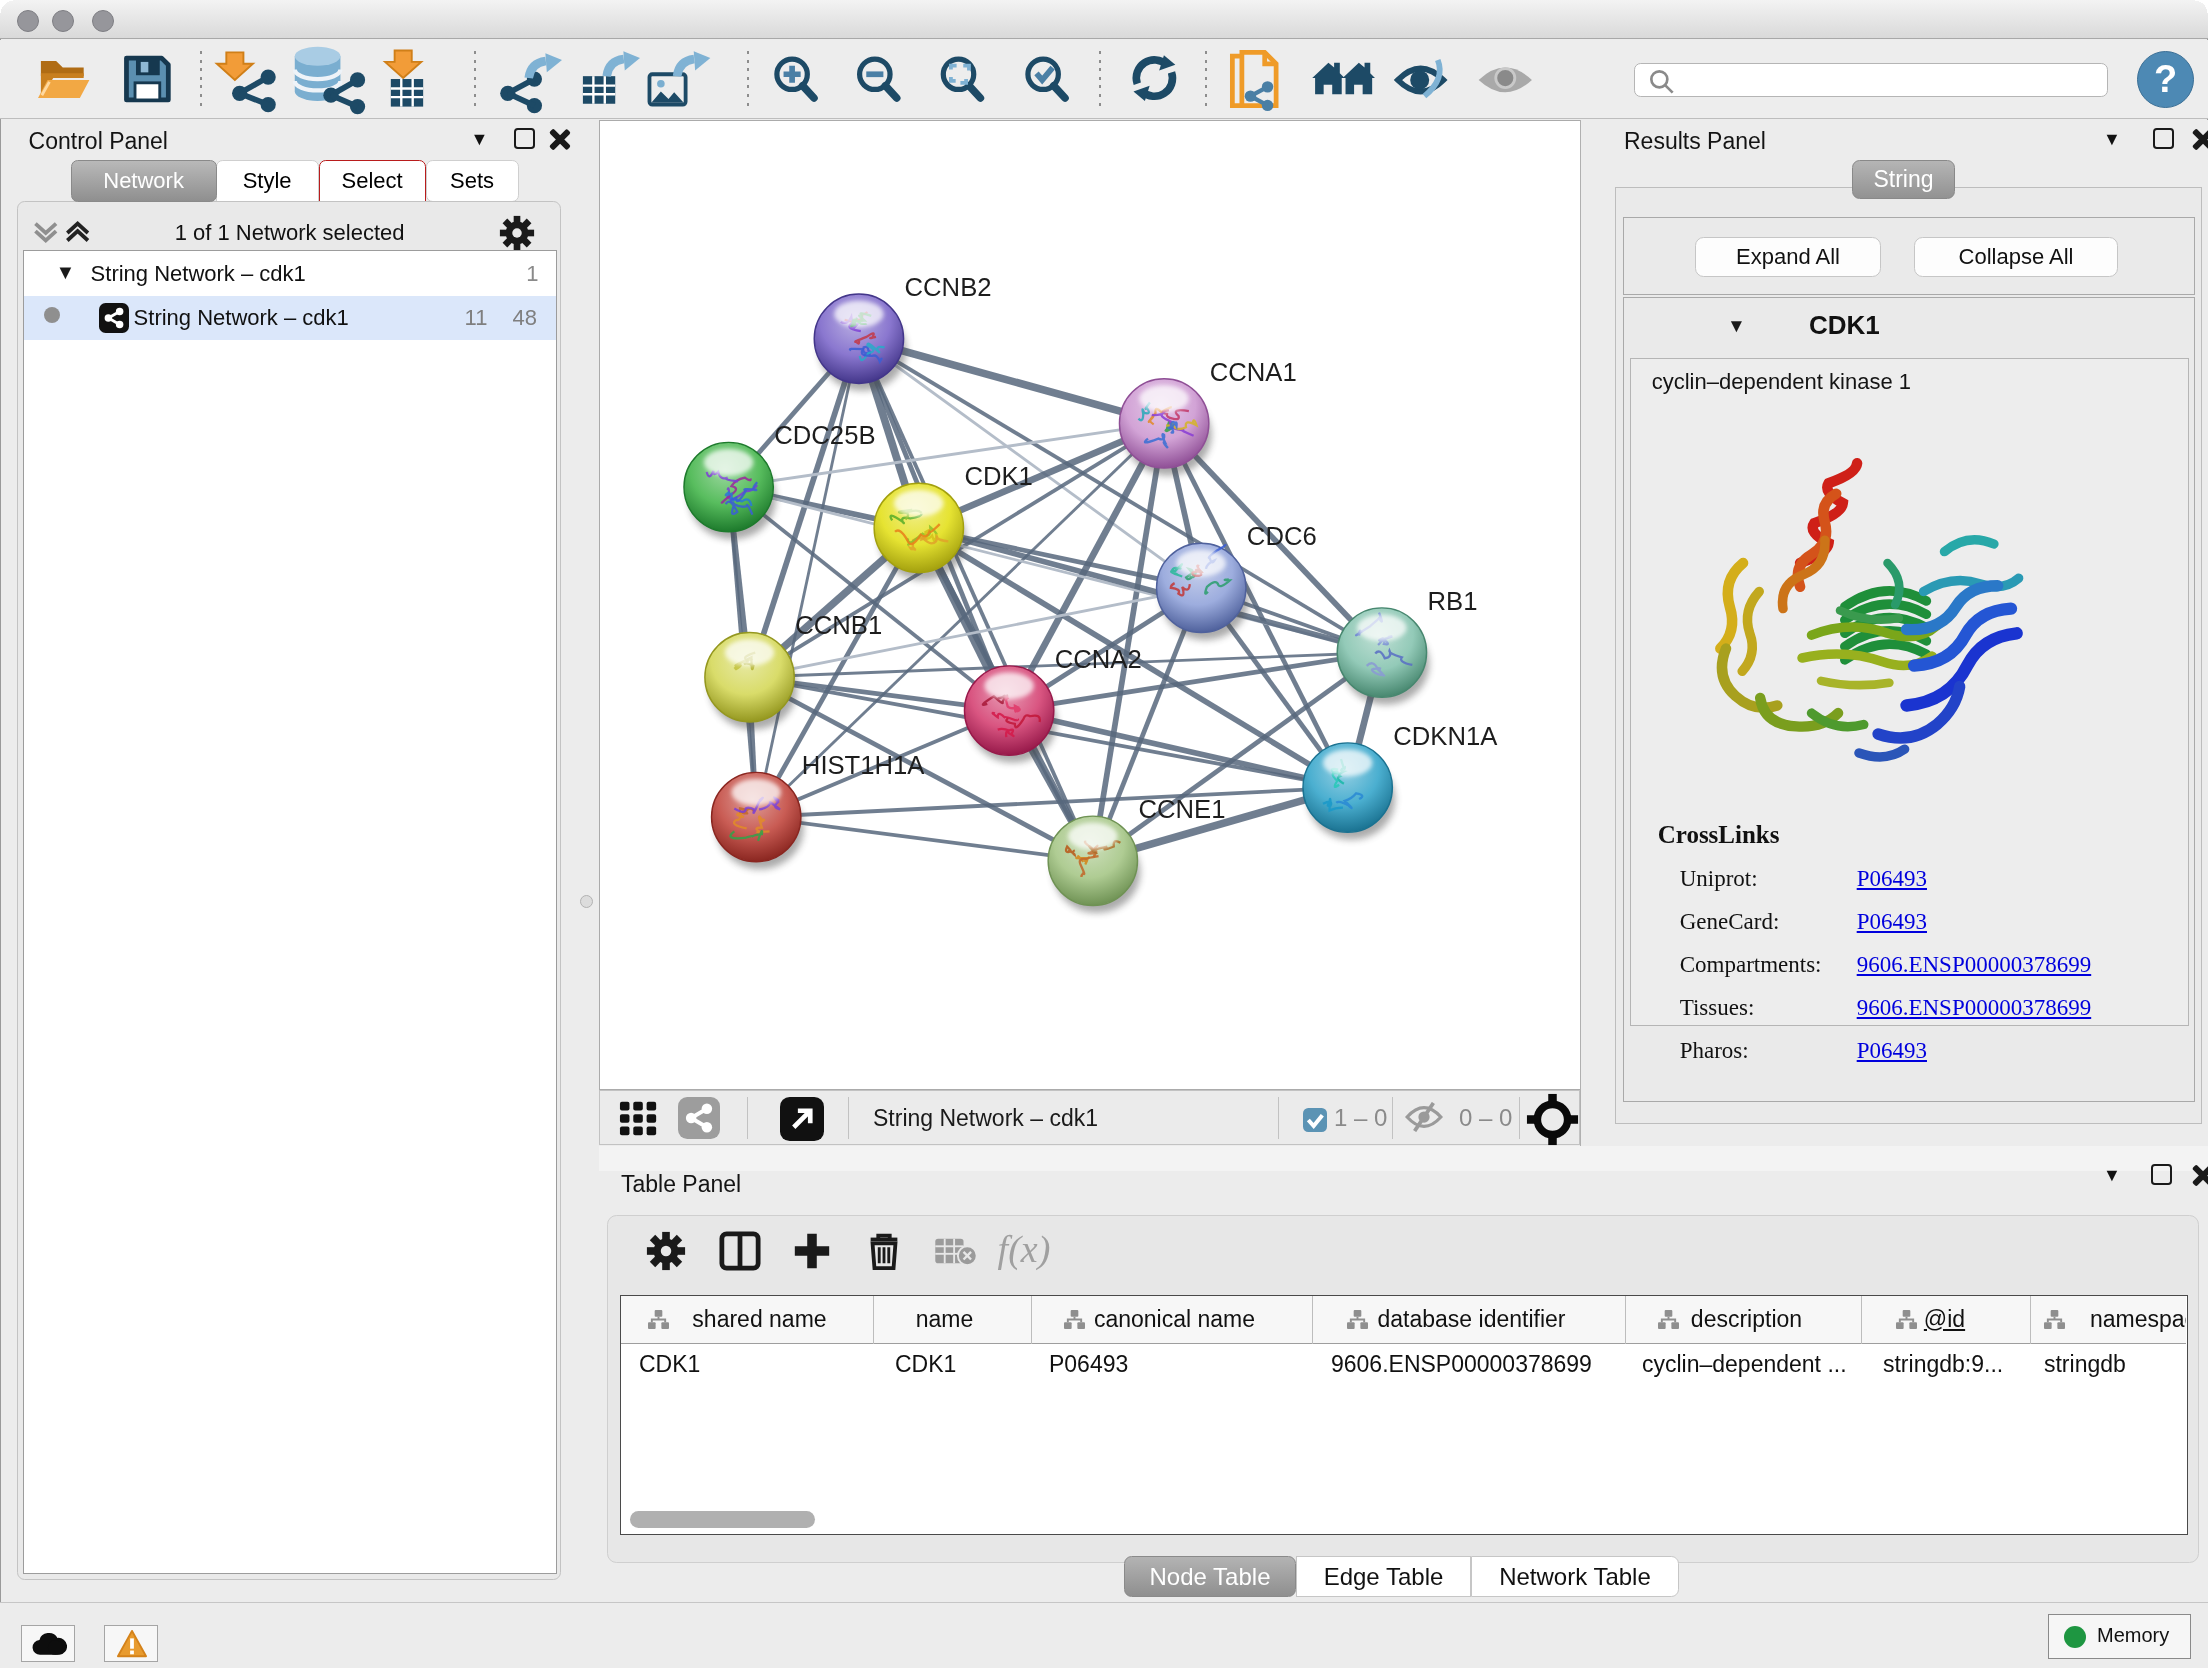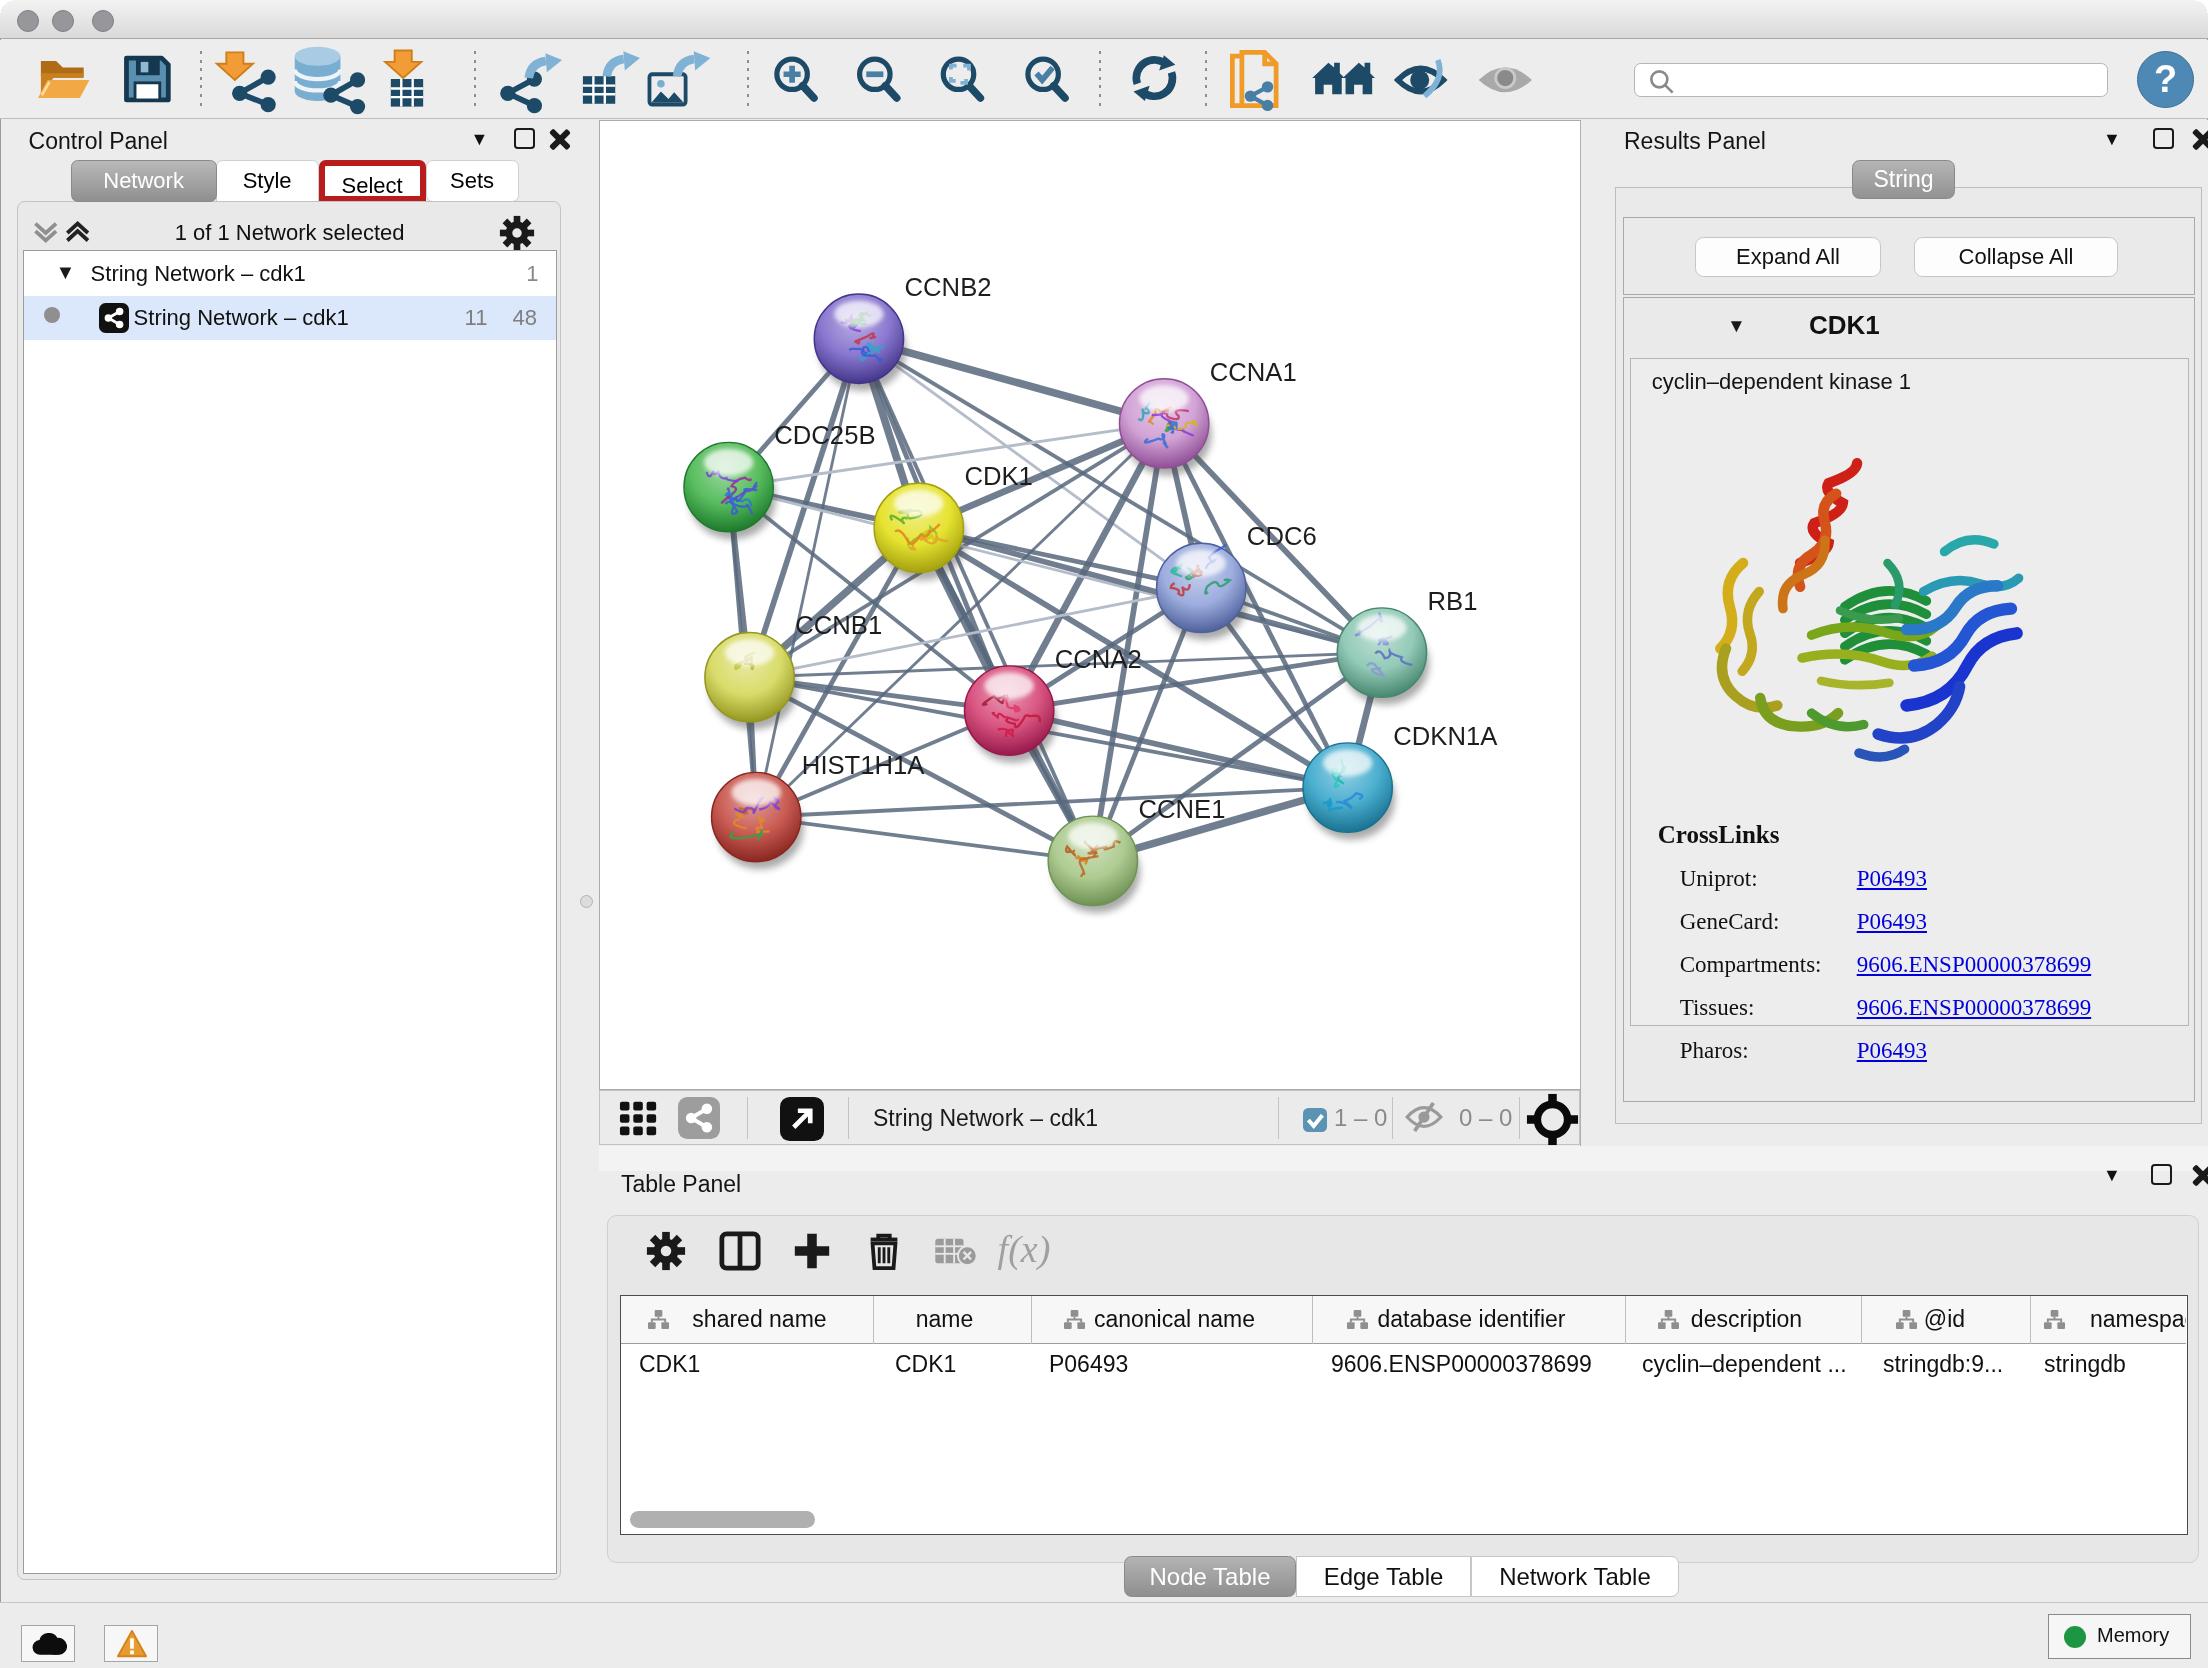--- a/index.html
+++ b/index.html
@@ -218,21 +218,21 @@
   <div class="warr" style="left:463px;top:8.6px;">▼</div>
   <div class="wmini" style="left:506px;top:7.6px;"></div>
   <div class="xmark" style="left:540px;top:7.6px;"></div>
 
   <div class="abs" style="left:63px;top:40px;width:146px;height:42px;border-radius:6.7px;
        background:linear-gradient(#b9b9b9,#8f8f8f);border:1px solid #8a8a8a;color:#fff;
        font-size:22px;text-align:center;line-height:40px;z-index:3;">Network</div>
   <div class="abs" style="left:208px;top:40px;width:103px;height:42px;border-radius:6.7px 6.7px 0 0;
        background:#fff;border:1px solid #cfcfcf;font-size:22px;text-align:center;line-height:40px;">Style</div>
   <div class="abs" style="left:311px;top:40px;width:107px;height:42px;border-radius:6.7px 6.7px 0 0;
-       background:#fff;border:6px solid #b91c1c;font-size:22px;text-align:center;line-height:40px;">Select</div>
+       background:#fff;border:1px solid #b91c1c;font-size:22px;text-align:center;line-height:40px;">Select</div>
   <div class="abs" style="left:418px;top:40px;width:93px;height:42px;border-radius:6.7px;
        background:#fff;border:1px solid #cfcfcf;font-size:22px;text-align:center;line-height:40px;">Sets</div>
 
   <div class="abs" style="left:9.5px;top:81px;width:544px;height:1379px;background:#e9e9e9;
        border:1px solid #c3c3c3;border-radius:7.6px;"></div>
 
   <svg class="abs" style="left:23px;top:98px;" width="67" height="30" viewBox="0 0 70 32">
     <path d="M4,6 l11,10 11,-10 M4,14 l11,10 11,-10" fill="none" stroke="#8f8f8f" stroke-width="4"></path>
     <path d="M38,16 l11,-10 11,10 M38,24 l11,-10 11,10" fill="none" stroke="#222" stroke-width="4"></path>
   </svg>
@@ -731,21 +731,21 @@
         </svg>
 <div class="abs" style="left:1002px;top:9.5px;width:247px;text-align:center;font-size:23px;color:#111;">description</div>
 <svg class="abs" style="left:1274px;top:13.3px" width="23" height="21" viewBox="0 0 24 22">
           <g fill="#8f8f8f">
             <rect x="8" y="1" width="8" height="7" rx="1"></rect>
             <rect x="1" y="14" width="8" height="7" rx="1"></rect>
             <rect x="15" y="14" width="8" height="7" rx="1"></rect>
           </g>
           <path d="M12,8 v3 M5,14 v-3 h14 v3" fill="none" stroke="#8f8f8f" stroke-width="2"></path>
         </svg>
-<div class="abs" style="left:1200px;top:9.5px;width:247px;text-align:center;font-size:23px;color:#111;">@id</div>
+<div class="abs" style="left:1200px;top:9.5px;width:247px;text-align:center;font-size:23px;color:#111;text-decoration:underline;">@id</div>
 <svg class="abs" style="left:1422px;top:13.3px" width="23" height="21" viewBox="0 0 24 22">
           <g fill="#8f8f8f">
             <rect x="8" y="1" width="8" height="7" rx="1"></rect>
             <rect x="1" y="14" width="8" height="7" rx="1"></rect>
             <rect x="15" y="14" width="8" height="7" rx="1"></rect>
           </g>
           <path d="M12,8 v3 M5,14 v-3 h14 v3" fill="none" stroke="#8f8f8f" stroke-width="2"></path>
         </svg>
 <div class="abs" style="left:1410px;top:9.5px;width:155px;overflow:hidden;white-space:nowrap;font-size:23px;color:#111;"><span style="margin-left:59px">namespace</span></div>
 <div class="abs" style="left:18px;top:55px;font-size:23px;color:#111;white-space:nowrap;">CDK1</div>

